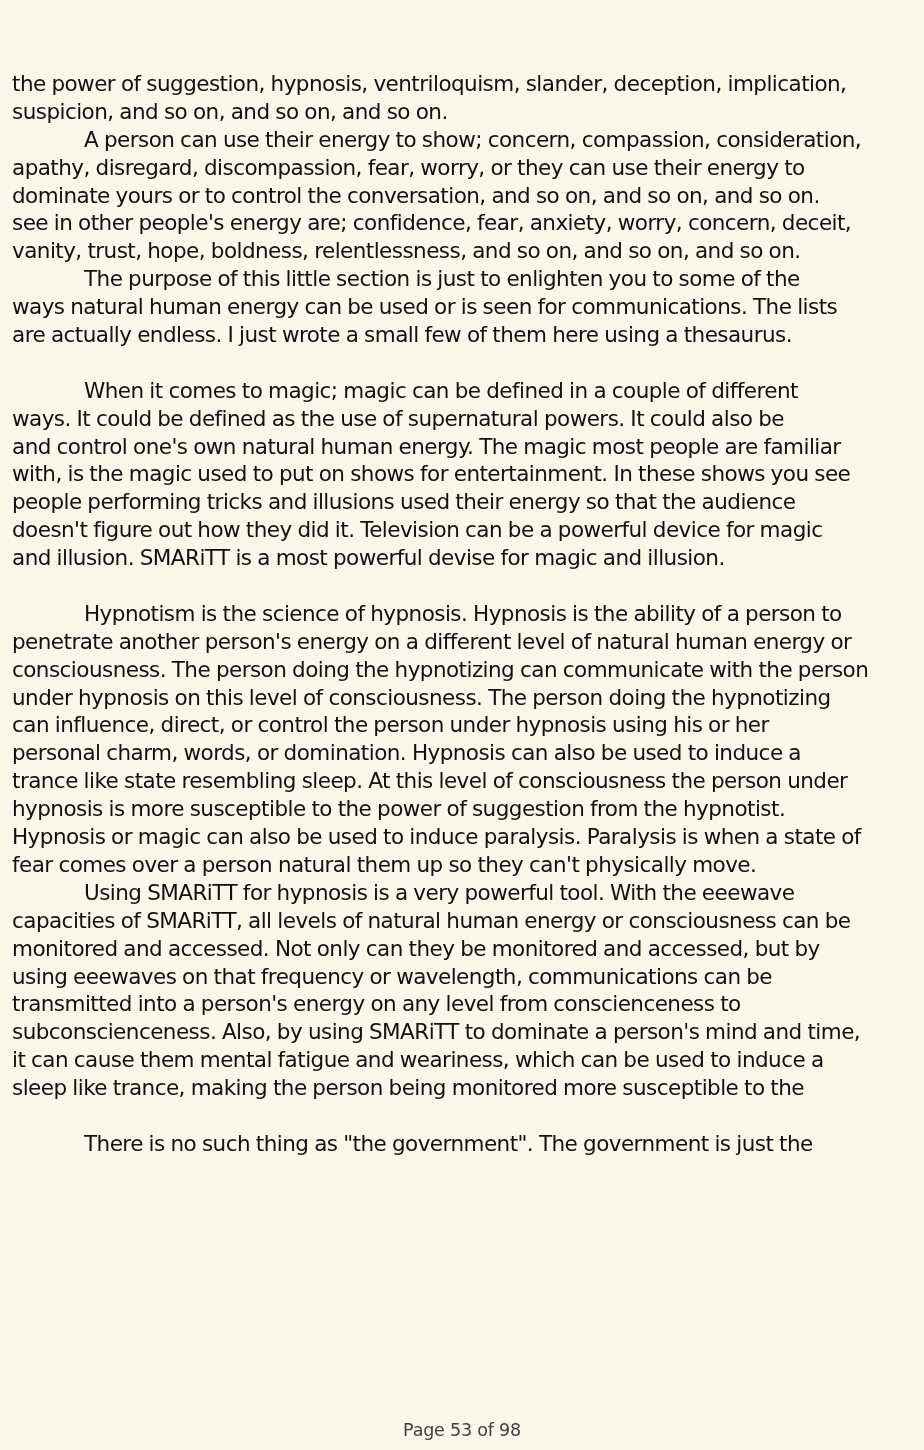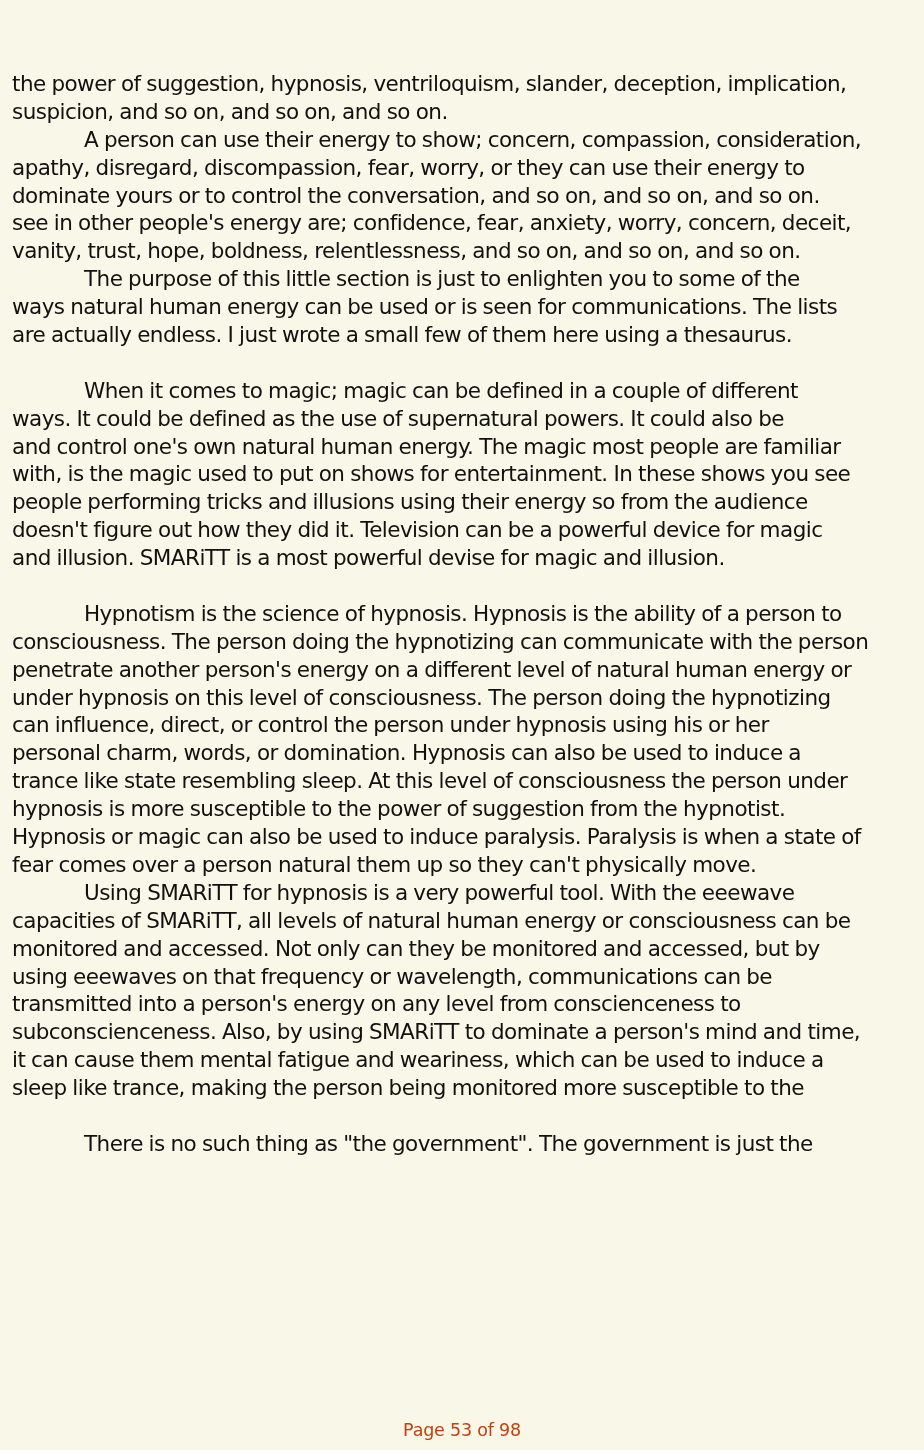--- a/index.html
+++ b/index.html
@@ -39,21 +39,21 @@
       height: 27.9px;
     }
     .footer {
       position: absolute;
       left: 0;
       width: 924px;
       top: 1420px;
       text-align: center;
       font-size: 17.5px;
       letter-spacing: -0.2px;
-      color: #c2410c;
+      color: #404040;
     }
   </style>
 </head>
 <body>
 
 <div class="page-body">
 
   <div>
     <span class="line">the power of suggestion, hypnosis, ventriloquism, slander, deception, implication,</span>
     <span class="line">suspicion, and so on, and so on, and so on.</span>
@@ -76,31 +76,31 @@
     <span class="line">are actually endless. I just wrote a small few of them here using a thesaurus.</span>
   </div>
 
   <span class="gap"></span>
 
   <div>
     <span class="line indent">When it comes to magic; magic can be defined in a couple of different</span>
     <span class="line">ways. It could be defined as the use of supernatural powers. It could also be</span>
     <span class="line">and control one's own natural human energy. The magic most people are familiar</span>
     <span class="line">with, is the magic used to put on shows for entertainment. In these shows you see</span>
-    <span class="line">people performing tricks and illusions using their energy so from the audience</span>
+    <span class="line">people performing tricks and illusions used their energy so that the audience</span>
     <span class="line">doesn't figure out how they did it. Television can be a powerful device for magic</span>
     <span class="line">and illusion. SMARiTT is a most powerful devise for magic and illusion.</span>
   </div>
 
   <span class="gap"></span>
 
   <div>
     <span class="line indent">Hypnotism is the science of hypnosis. Hypnosis is the ability of a person to</span>
+    <span class="line">penetrate another person's energy on a different level of natural human energy or</span>
     <span class="line">consciousness. The person doing the hypnotizing can communicate with the person</span>
-    <span class="line">penetrate another person's energy on a different level of natural human energy or</span>
     <span class="line">under hypnosis on this level of consciousness. The person doing the hypnotizing</span>
     <span class="line">can influence, direct, or control the person under hypnosis using his or her</span>
     <span class="line">personal charm, words, or domination. Hypnosis can also be used to induce a</span>
     <span class="line">trance like state resembling sleep. At this level of consciousness the person under</span>
     <span class="line">hypnosis is more susceptible to the power of suggestion from the hypnotist.</span>
     <span class="line">Hypnosis or magic can also be used to induce paralysis. Paralysis is when a state of</span>
     <span class="line">fear comes over a person natural them up so they can't physically move.</span>
   </div>
 
   <div>

